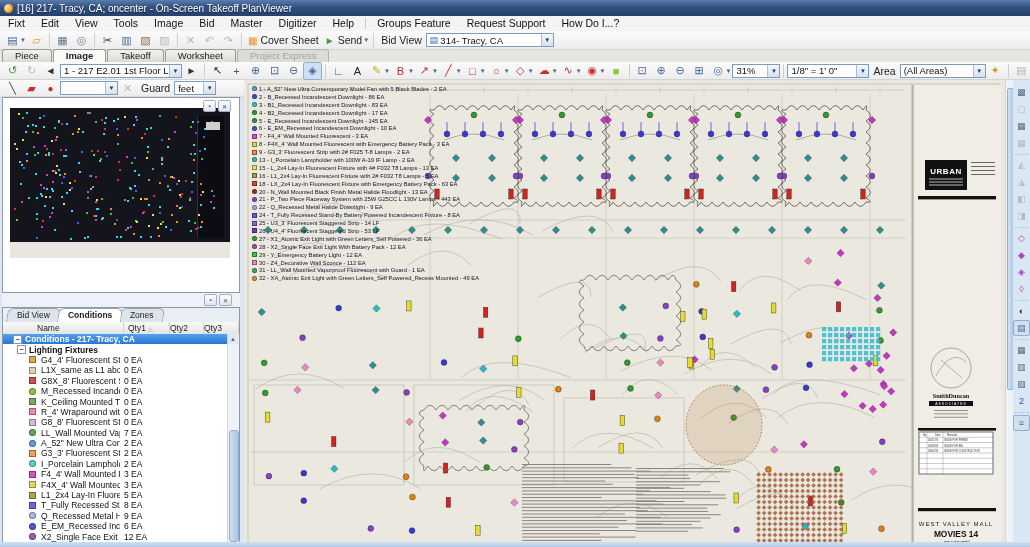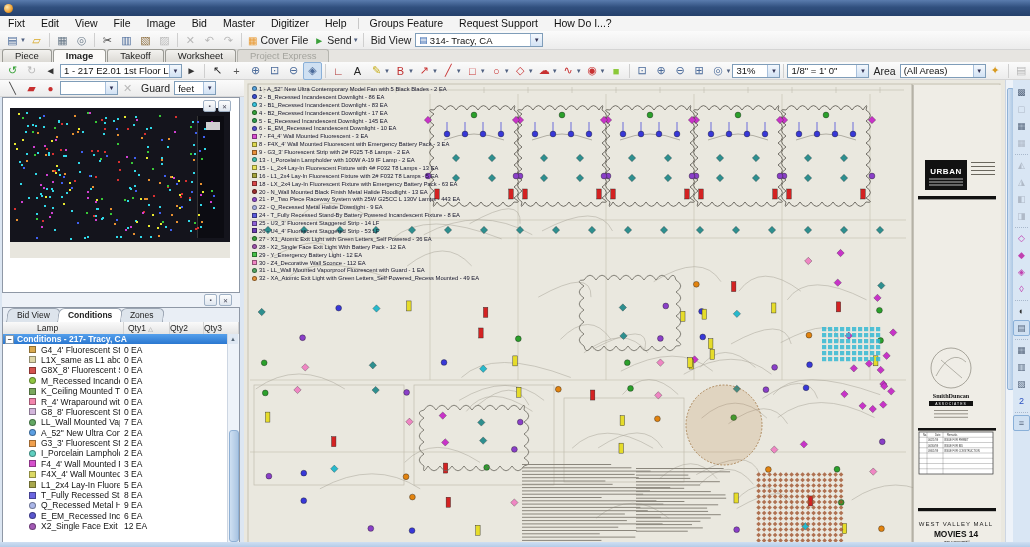--- a/index.html
+++ b/index.html
@@ -81,27 +81,28 @@
   .rt-sep{width:13px;border-top:1px dotted #a8b8cc;margin:2px 0;flex:none;}
   .bottom-frame{position:absolute;left:0;right:0;bottom:0;height:5px;background:linear-gradient(180deg,#cfdff2,#b4cce8);}
 </style>
 </head>
 <body>
 
 <div class="window">
 
   <div class="titlebar">
     <span class="appico"></span>
+    <span class="title">[16] 217- Tracy, CA; oncenter - On-Screen Takeoff PlanViewer</span>
   </div>
 
   <div class="menubar" id="menubar">
       <span class="menu-item">Fixt</span>
       <span class="menu-item">Edit</span>
       <span class="menu-item">View</span>
-      <span class="menu-item">File</span>
+      <span class="menu-item">Tools</span>
       <span class="menu-item">Image</span>
       <span class="menu-item">Bid</span>
       <span class="menu-item">Master</span>
       <span class="menu-item">Digitizer</span>
       <span class="menu-item">Help</span>
       <span class="mb-sep"></span>
       <span class="menu-item">Groups Feature</span>
       <span class="menu-item">Request Support</span>
       <span class="menu-item">How Do I...?</span>
     </div>
@@ -118,21 +119,21 @@
       <span class="tbico" style="color: rgb(74, 106, 154);">▥</span>
       <span class="tbico" style="color: rgb(138, 106, 58);">▧</span>
       <span class="tbico dis">▨</span>
       <span class="tb-sep"></span>
       <span class="tbico dis">✕</span>
       <span class="tbico dis">↶</span>
       <span class="tbico dis">↷</span>
       <span class="tb-sep"></span>
       <span class="btn-lab">
         <span class="bico" style="color: rgb(232, 150, 42);">▦</span>
-        <span>Cover File</span>
+        <span>Cover Sheet</span>
       </span>
       <span class="btn-lab">
         <span class="bico" style="color: rgb(58, 160, 58);">►</span>
         <span>Send</span>
       </span>
       <span class="dd">▼</span>
       <span class="tb-sep"></span>
       <span class="tb-label">Bid View</span>
       <span class="combo" style="width: 128px;">
         <span class="cico">▤</span>
@@ -511,30 +512,34 @@
       </div>
     </div>
 
     <div class="cond-panel">
       <div class="ltabs" id="ltabs">
           <span class="ltab"><span>Bid View</span></span>
           <span class="ltab active"><span>Conditions</span></span>
           <span class="ltab"><span>Zones</span></span>
         </div>
       <div class="grid-head">
-        <span class="gh" style="flex:1;padding-left:34px;">Lamp</span>
+        <span class="gh" style="flex:1;padding-left:34px;">Name</span>
         <span class="gh" style="width:46px;padding-left:4px;"><span>Qty1</span> <span style="font-size:6px;color:#888;">△</span></span>
         <span class="gh" style="width:34px;">Qty2</span>
         <span class="gh" style="width:35px;">Qty3</span>
       </div>
       <div class="rows-wrap">
         <div id="cond-rows">
-            <div class="crow sel" style="padding-left: 2px;">
+            <div class="crow sel" style="padding-left: 10px;">
               <span class="exp">−</span>
               <span class="c-name">Conditions - 217- Tracy, CA</span>
+            </div>
+            <div class="crow grp" style="padding-left: 14px;">
+              <span class="exp">−</span>
+              <span class="c-name">Lighting Fixtures</span>
             </div>
             <div class="crow " style="padding-left: 26px;">
               <span class="c-name">
                 <span class="sw sq" style="background: rgb(217, 169, 79);"></span>
                 <span>G4_4' Fluorescent Strip with 2...</span>
               </span>
               <span class="c-q1">0 EA</span>
               <span class="c-q2"></span>
               <span class="c-q3"></span>
             </div>

